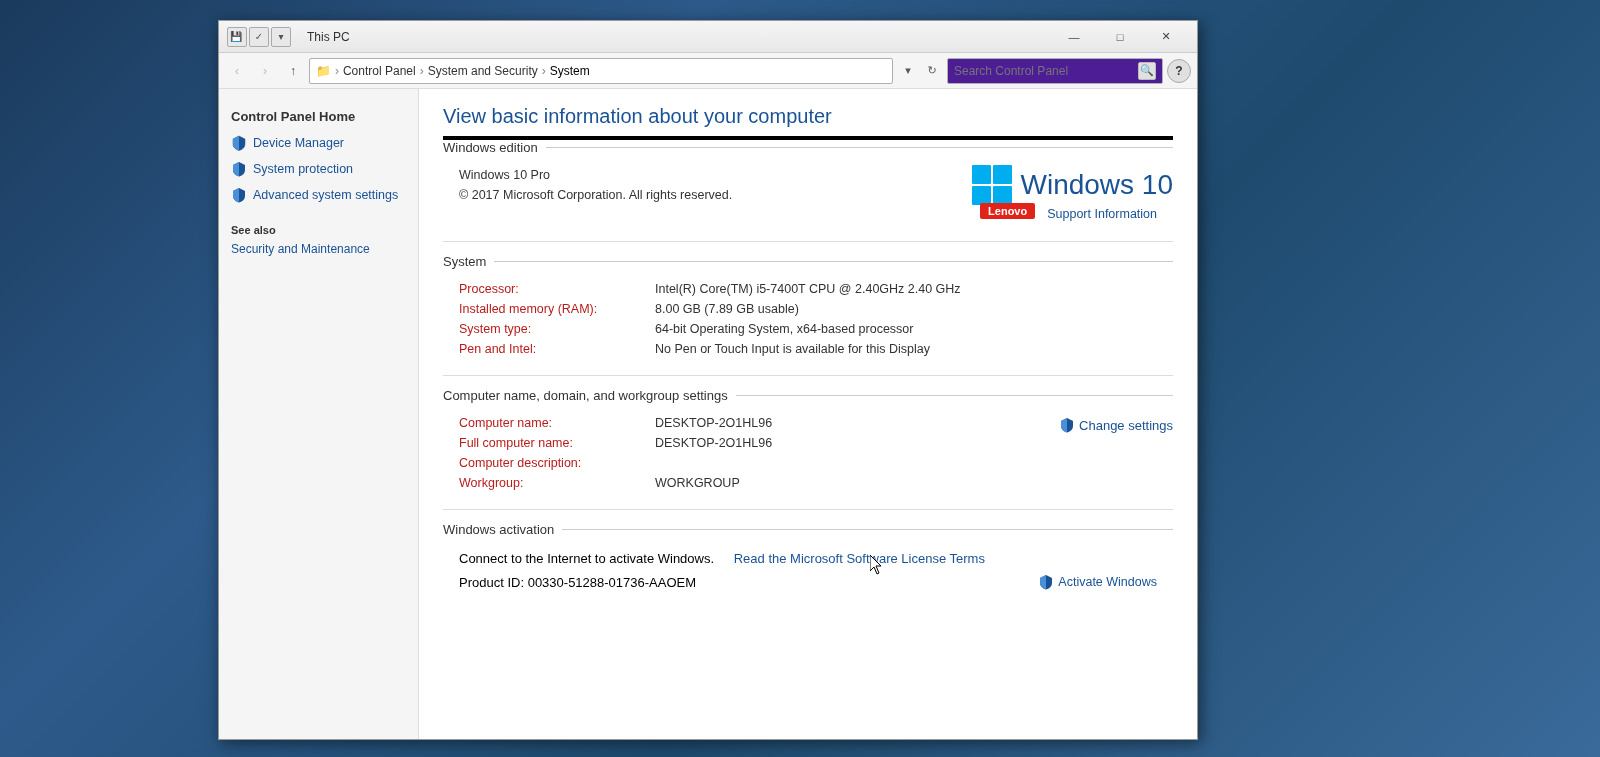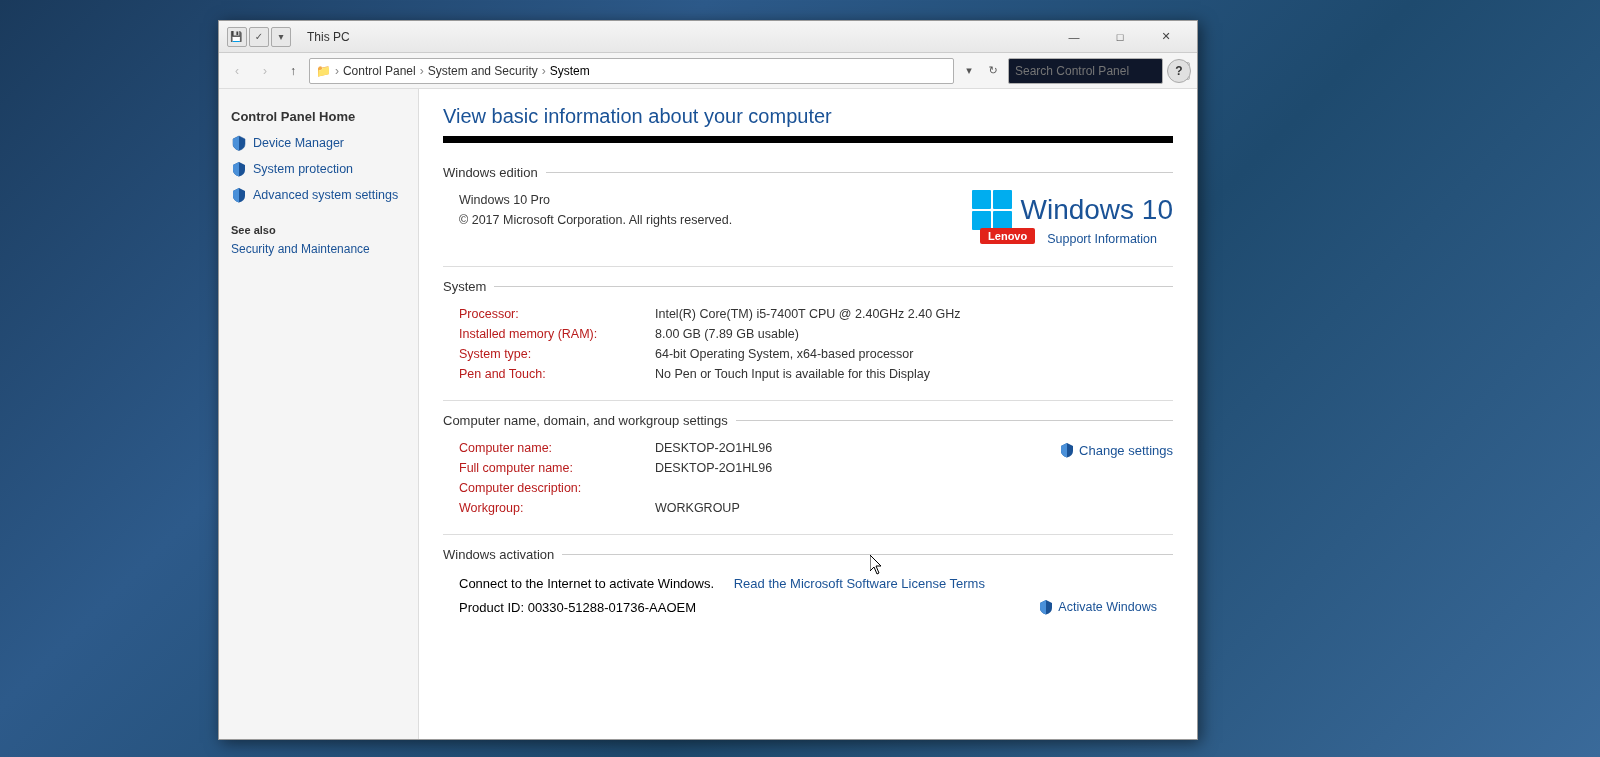--- a/index.html
+++ b/index.html
@@ -167,24 +167,24 @@
       display: flex;
       align-items: center;
       justify-content: center;
       font-size: 11px;
       color: #555;
     }
 
     .search-box {
       display: flex;
       align-items: center;
-      background: #0f172a;
+      background: #4c1d95;
       border: 1px solid #b0b0b0;
       height: 26px;
-      width: 155px;
+      width: 216px;
       padding: 0 6px;
       border-radius: 2px;
       gap: 4px;
     }
 
     .search-input {
       border: none;
       outline: none;
       flex: 1;
       font-size: 12px;
@@ -286,23 +286,23 @@
       flex: 1;
       background: white;
       padding: 16px 24px;
       overflow-y: auto;
     }
 
     .page-heading {
       font-size: 20px;
       font-weight: 300;
       color: #1a5296;
-      margin-bottom: 22px;
+      margin-bottom: 0;
       padding-bottom: 8px;
-      border-bottom: 7px solid #000000;
+      border-bottom: 4px solid #000000;
     }
 
     .section {
       margin-bottom: 16px;
     }
 
     .section-header {
       display: flex;
       align-items: center;
       margin-bottom: 10px;
@@ -602,21 +602,21 @@
         </div>
         <div class="info-row">
           <span class="info-label">Installed memory (RAM):</span>
           <span class="info-value">8.00 GB (7.89 GB usable)</span>
         </div>
         <div class="info-row">
           <span class="info-label">System type:</span>
           <span class="info-value">64-bit Operating System, x64-based processor</span>
         </div>
         <div class="info-row">
-          <span class="info-label">Pen and Touch:</span>
+          <span class="info-label">Pen and Intel:</span>
           <span class="info-value">No Pen or Touch Input is available for this Display</span>
         </div>
       </div>
 
       <div class="section-divider"></div>
 
       <div class="section">
         <div class="section-header">
           <span class="section-title">Computer name, domain, and workgroup settings</span>
           <div class="section-line"></div>

